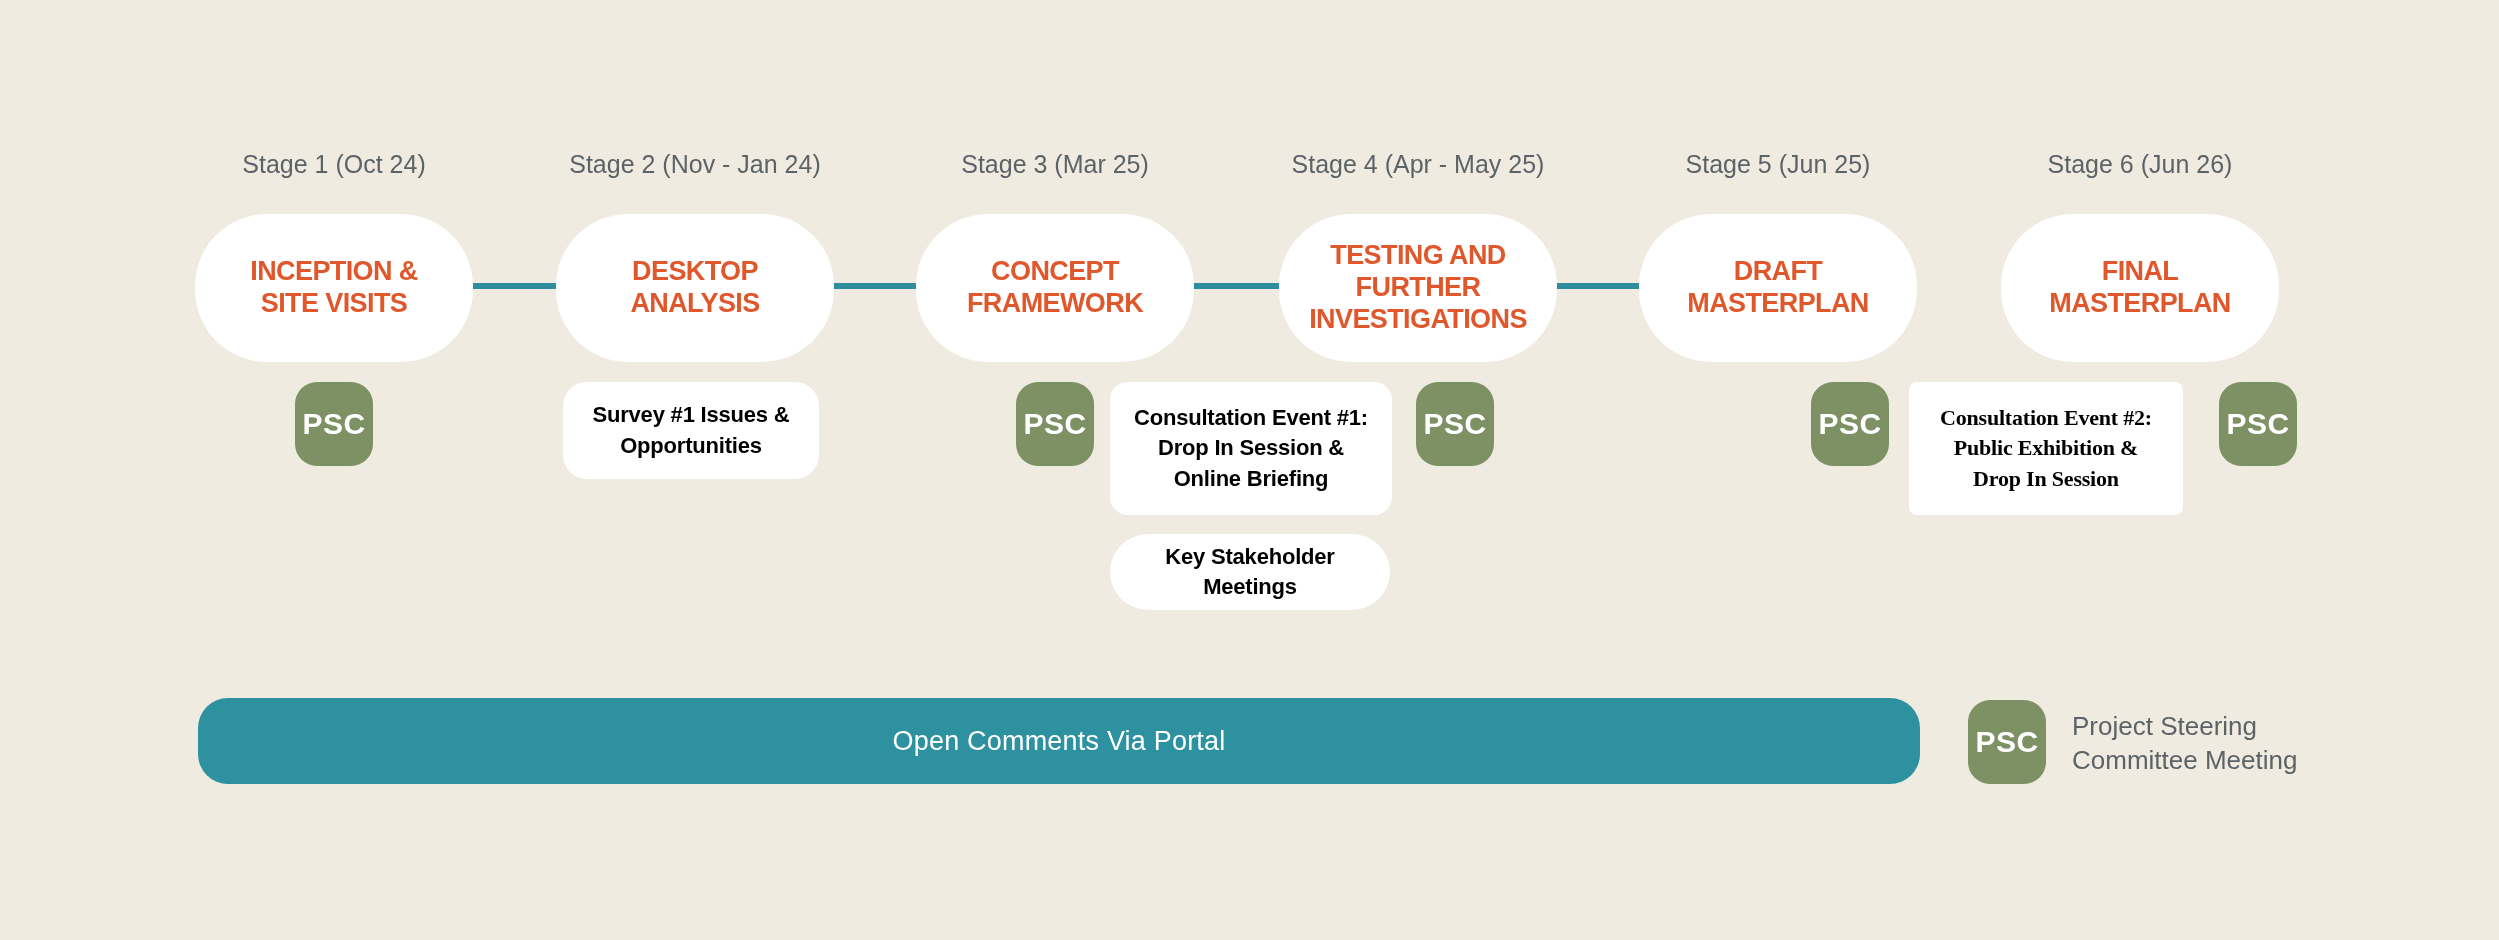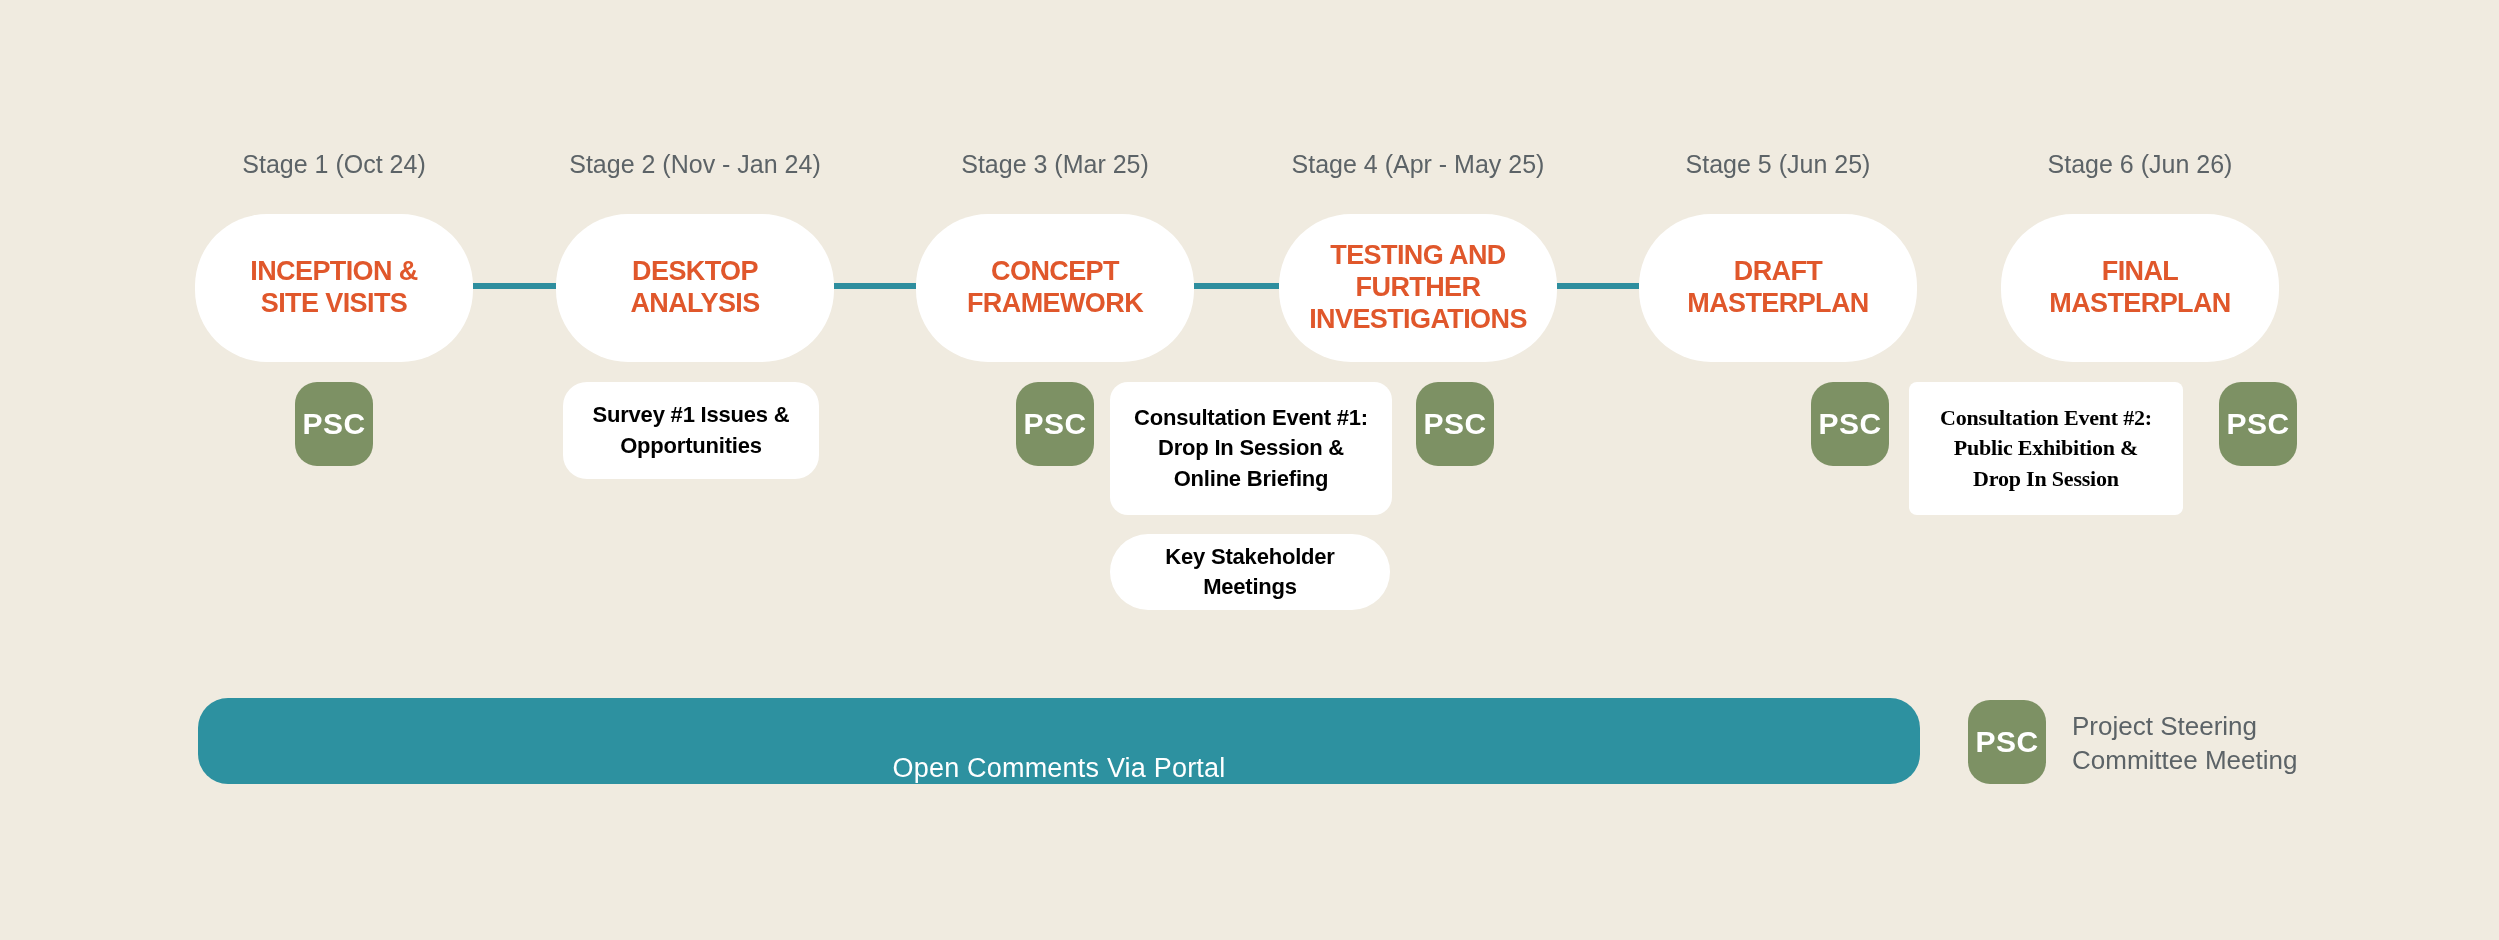--- a/index.html
+++ b/index.html
@@ -109,21 +109,21 @@
   
   .portal-bar {
     position: absolute;
     left: 198px;
     top: 698px;
     width: 1722px;
     height: 86px;
     background: #2d91a0;
     border-radius: 30px;
     display: flex;
-    align-items: flex-end;
+    align-items: center;
     justify-content: center;
     color: #ffffff;
     font-size: 27px;
     font-weight: 400;
     letter-spacing: 0.2px;
   }
 
   
   .legend-badge {
     top: 700px;

